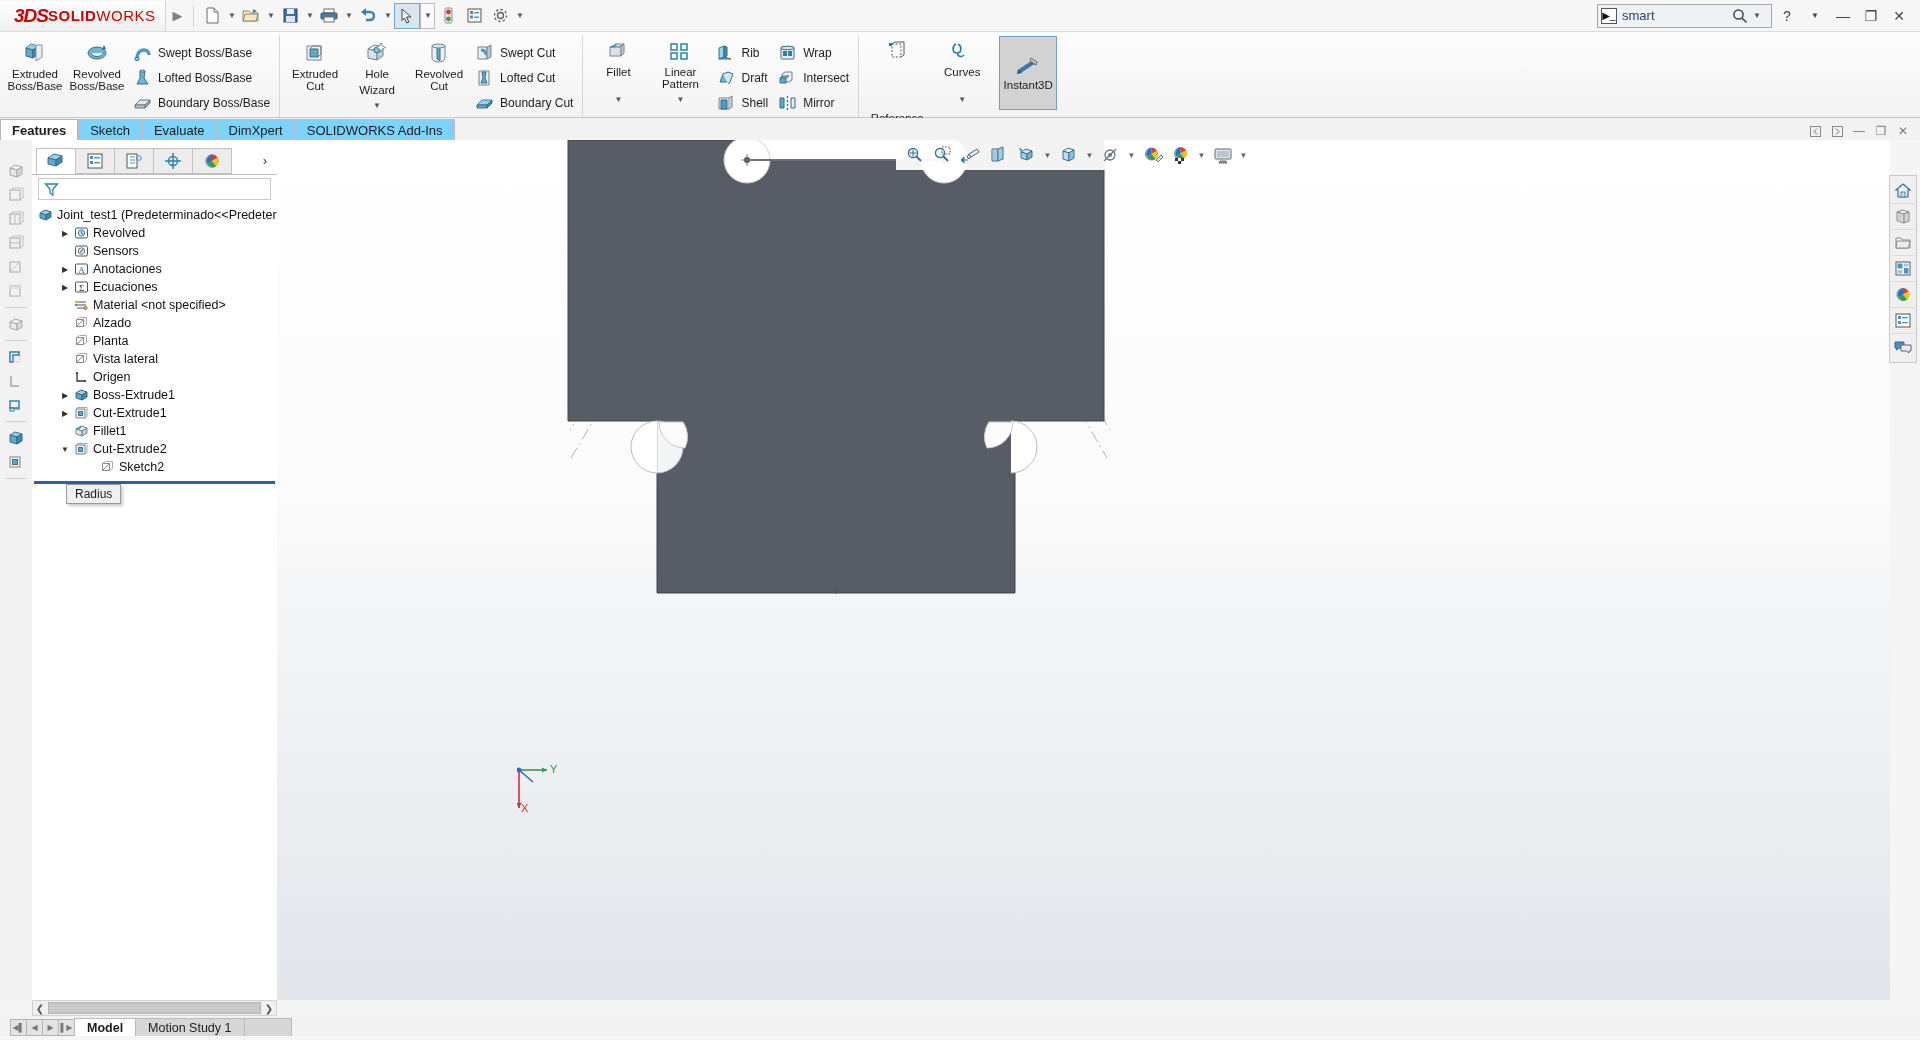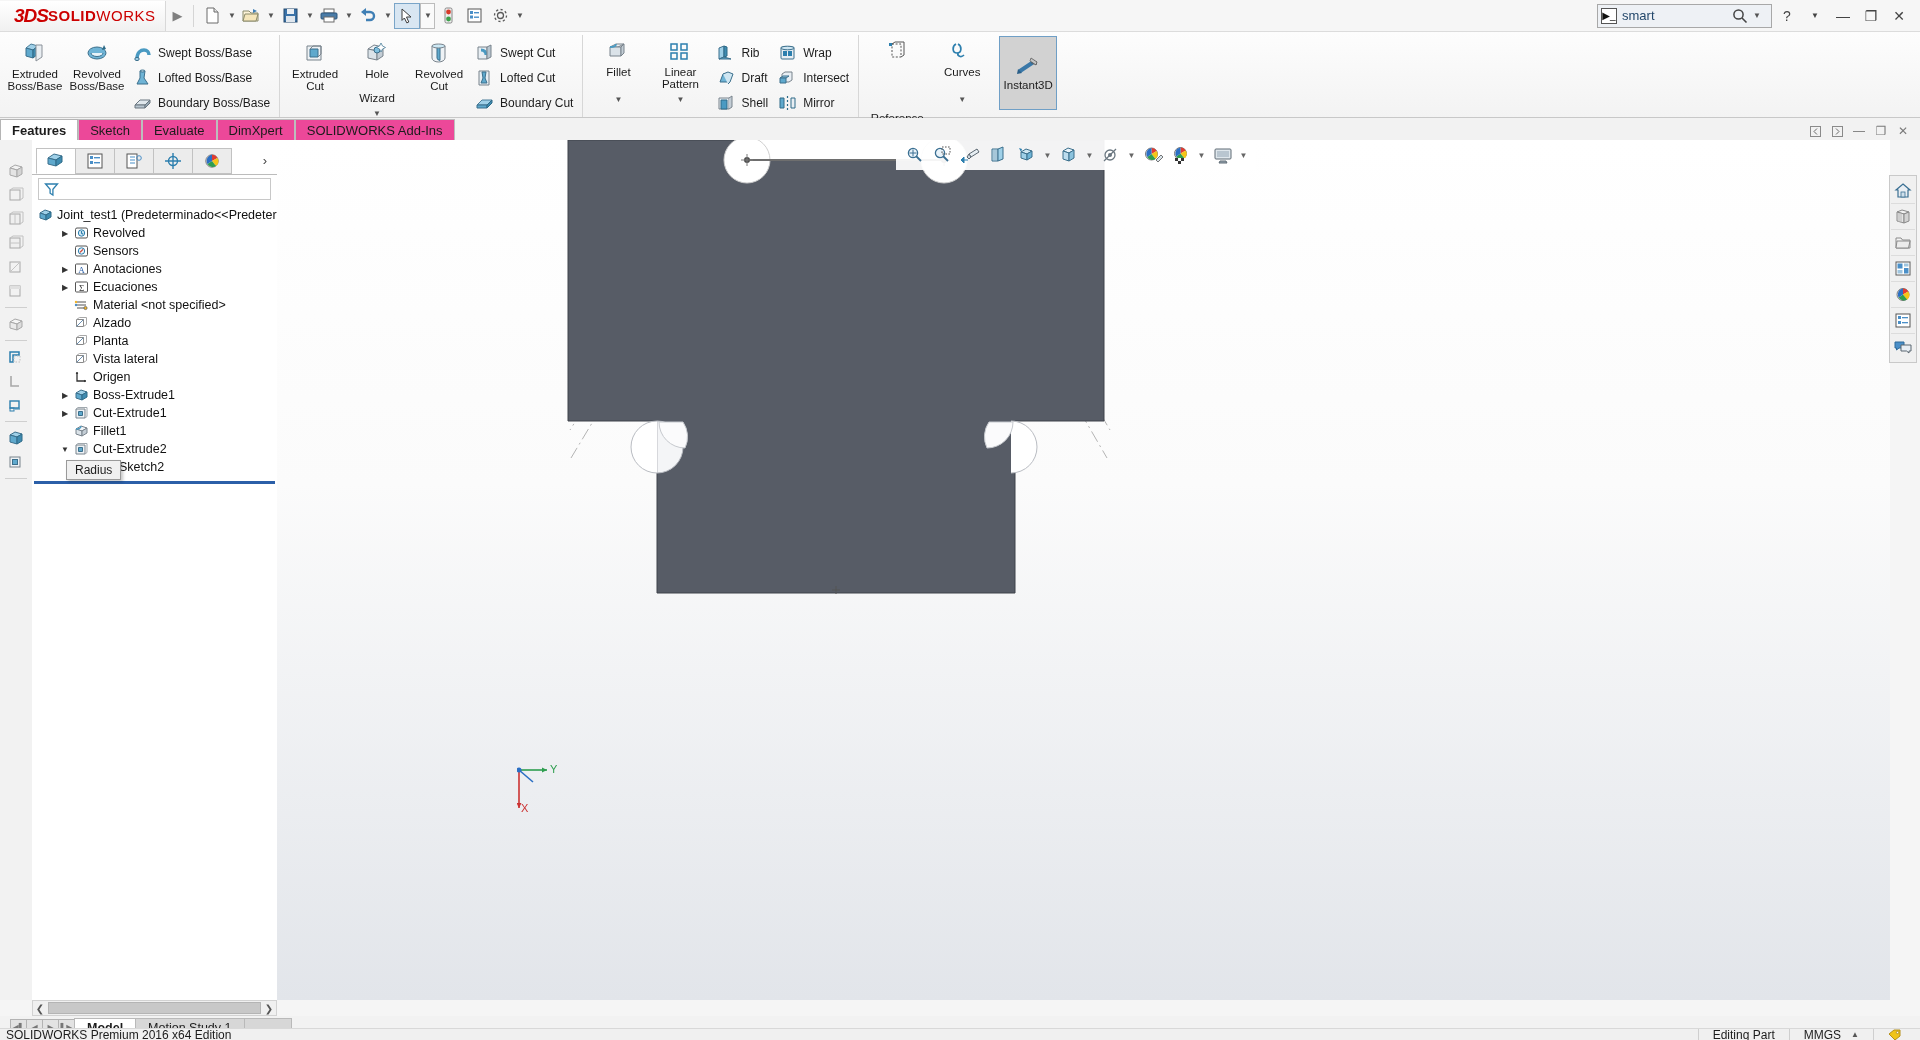--- a/index.html
+++ b/index.html
@@ -74,21 +74,21 @@
     font-size: 11.5px; margin-left: 6px; margin-top: 1px;
   }
 
   
   .tabstrip {
     position: absolute; top: 118px; left: 0; width: 1920px; height: 22px;
     background: #f2f2f2; display: flex; align-items: flex-end;
   }
   .tab {
     height: 21px; padding: 0 11px; display: flex; align-items: center; font-size: 13px;
-    background: #ec4899; border: 1px solid #bdbdbd; border-bottom: none; color: #1c1c1c;
+    background: #7dd3fc; border: 1px solid #bdbdbd; border-bottom: none; color: #1c1c1c;
   }
   .tab.active { background: #ffffff; font-weight: bold; border-color: #b5b5b5; }
   .tabstrip-right { margin-left: auto; display: flex; align-items: center; gap: 4px; padding-right: 8px; }
   .tsb { width: 18px; height: 18px; display:flex;align-items:center;justify-content:center;color:#7a7a7a; font-size:12px;}
 
   
   .iconrail {
     position: absolute; top: 140px; left: 0; width: 32px; height: 860px;
     background: #f2f2f2; padding-top: 20px;
     display: flex; flex-direction: column; align-items: center; gap: 2px;
@@ -115,21 +115,21 @@
     height: 22px; margin: 3px 6px 2px 6px; border: 1px solid #c8c8c8; background: #fff;
     display: flex; align-items: center; padding-left: 5px;
   }
   .tree-list { padding-top: 4px; }
   .trow { display: flex; align-items: center; height: 18px; font-size: 12.5px; white-space: nowrap; color:#111; }
   .twist { width: 14px; text-align: center; font-size: 8px; color: #333; flex: none; }
   .ticon { width: 18px; display: flex; align-items: center; justify-content: center; flex: none; }
   .tlabel { margin-left: 3px; }
   .tree-rollback { height: 3px; background: #2b5fa8; margin: 5px 2px 0 2px; }
   .tooltip {
-    position: absolute; left: 66px; top: 460px;
+    position: absolute; left: 66px; top: 484px;
     background: #f0f0f0; border: 1px solid #9a9a9a; padding: 2px 8px;
     font-size: 12px; box-shadow: 2px 2px 3px rgba(0,0,0,0.22);
   }
   .splitter-knob {
     position: absolute; left: 274px; top: 548px; width: 10px; height: 40px;
     background: #fff; border: 1px solid #c0c0c0; border-left: none;
     display: flex; align-items: center; justify-content: center; font-size: 9px; color: #888;
   }
 
   
@@ -354,21 +354,21 @@
       </div>
       <div class="bigbtn">
         <svg class="ico" width="26" height="24" viewBox="0 0 26 24">
           <path d="M4 8l6-4 9 2-6 4z" fill="#eef2f5" stroke="#79838c"></path>
             <path d="M4 8v9l9 2V10z" fill="#dbe3e9" stroke="#79838c"></path>
             <path d="M13 10l6-4v9l-6 4z" fill="#c3cdd5" stroke="#79838c"></path>
           <circle cx="13" cy="9" r="3" fill="#7fc0e0" stroke="#3b6f8c"></circle>
             <path d="M17 2l1.5 3 3 1.5-3 1.5L17 11l-1.5-3-3-1.5 3-1.5z" fill="#fff" stroke="#4a7d99" stroke-width="0.8"></path>
         </svg>
         <span class="lbl">Hole</span>
-        <span class="lbl" style="margin-top:12px">Wizard</span>
+        <span class="lbl" style="margin-top:4px">Wizard</span>
         <span class="caret">▼</span>
       </div>
       <div class="bigbtn">
         <svg class="ico" width="26" height="24" viewBox="0 0 26 24">
           <path d="M6 5h13v12a6.5 4 0 0 1-13 0z" fill="#eef2f5" stroke="#79838c"></path>
           <path d="M6 5h5v12a3.5 2.5 0 0 0 3 2.4V5" fill="#5fa9cd" stroke="#3b6f8c"></path>
           <ellipse cx="12.5" cy="5" rx="6.5" ry="2" fill="#cde9f5" stroke="#79838c"></ellipse>
         </svg>
         <span class="lbl">Revolved</span>
         <span class="lbl" style="margin-top:0">Cut</span>
@@ -1067,32 +1067,14 @@
     </div>
     <div class="btab active">
         <span>Model</span>
       </div>
     <div class="btab">
         <span>Motion Study 1</span>
       </div>
     <div class="btab empty"></div>
   </div>
 
-  <div class="statusbar">
-    <span class="left">SOLIDWORKS Premium 2016 x64 Edition</span>
-    <div class="sb-right">
-      <div class="sb-cell">
-          <span>Editing Part</span>
-        </div>
-      <div class="sb-cell">
-        <span>MMGS</span>
-        <span style="margin-left:10px;font-size:8px;color:#555">▲</span>
-      </div>
-      <div class="sb-cell">
-        <svg width="14" height="12" viewBox="0 0 14 12">
-            <path d="M1 5l5-4h6v6l-5 4z" fill="#f0c419" stroke="#b5901a"></path>
-            <circle cx="9.5" cy="3.5" r="1.2" fill="#fff" stroke="#b5901a"></circle>
-          </svg>
-      </div>
-    </div>
-  </div>
 
 </div>
 
 </body></html>

